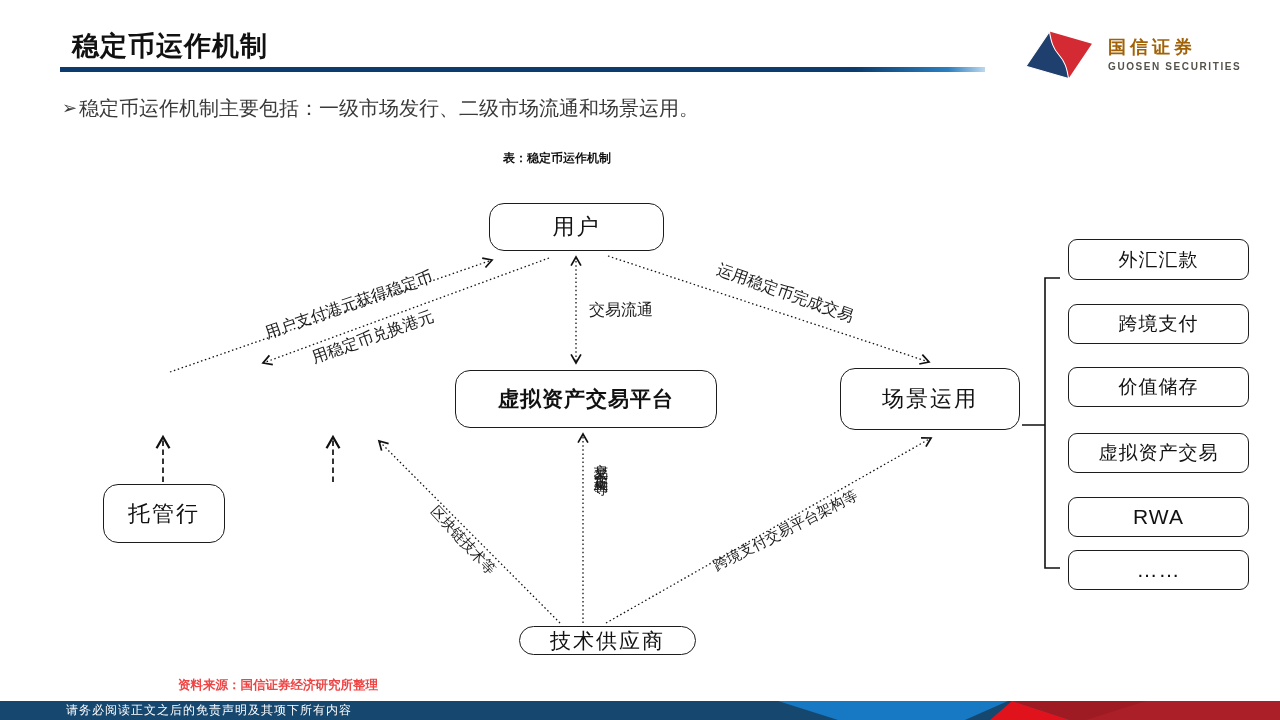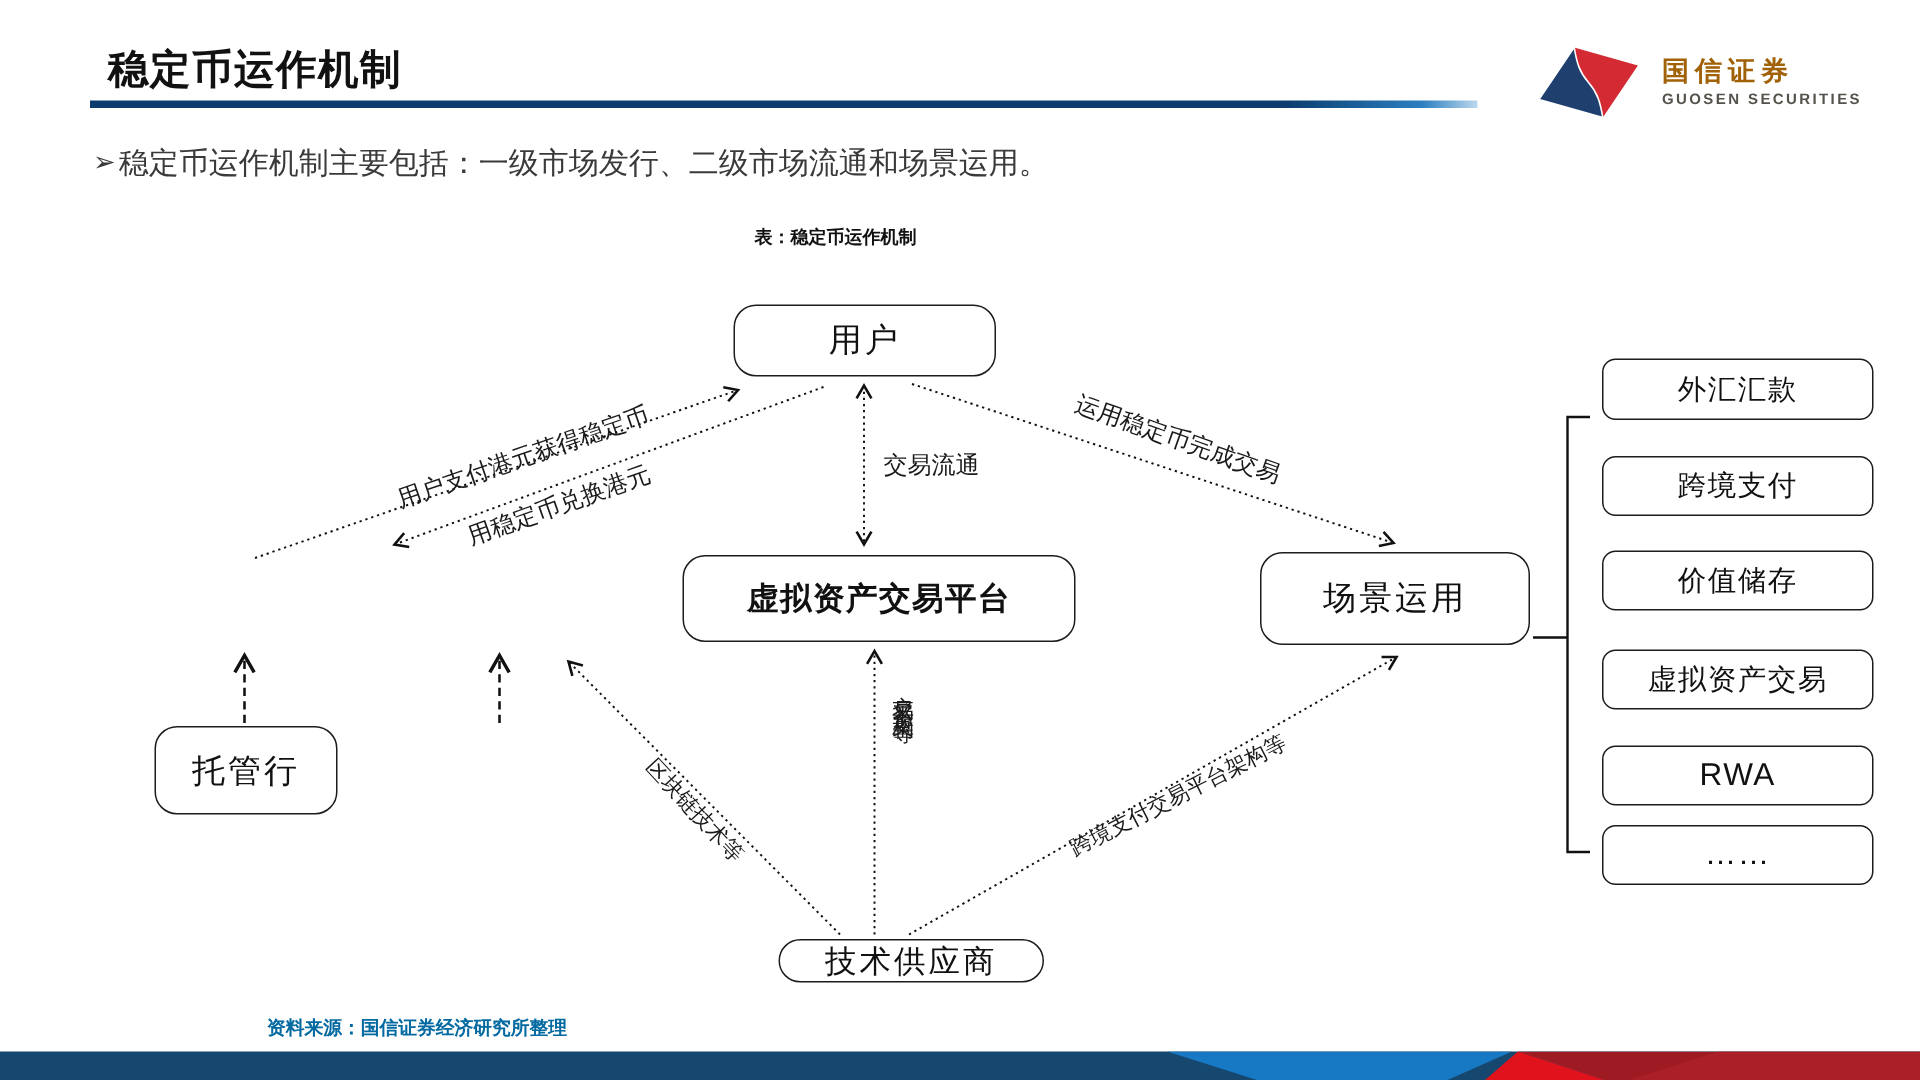--- a/index.html
+++ b/index.html
@@ -42,21 +42,21 @@
   .edge-label {
     position:absolute; font-size:16px; color:#1a1a1a; white-space:nowrap;
     transform-origin:center center;
   }
   .edge-label.sm { font-size:14.5px; }
   .edge-label.vert { writing-mode:vertical-rl; text-orientation:upright; letter-spacing:3px; }
   .svg-layer { position:absolute; left:0; top:0; pointer-events:none; }
   
   .source-note {
     position:absolute; left:178px; top:677px;
-    font-size:12.5px; font-weight:600; color:#0369a1;text-align:right;
+    font-size:12.5px; font-weight:600; color:#ef4444;text-align:right;
   }
   .footer-bar {
     position:absolute; left:0; top:701px; width:1280px; height:19px;
     background:#16476F;
   }
   .footer-text {
     position:absolute; left:66px; top:0; height:19px; line-height:19px;
     font-size:12px; color:#fff; letter-spacing:1px;
   }
   .footer-deco { position:absolute; right:0; top:0; }
@@ -138,15 +138,16 @@
 
   <div class="source-note">资料来源：国信证券经济研究所整理</div>
 
   <div class="footer-bar">
     <svg class="footer-deco" width="640" height="19" viewBox="0 0 640 19">
       <polygon points="138,0 368,0 325,19 198,19" fill="#1778C3"></polygon>
       <polygon points="372,0 640,0 640,19 430,19" fill="#9E1B23"></polygon>
       <polygon points="506,0 640,0 640,19 446,19" fill="#AB2028"></polygon>
       <polygon points="372,0 430,19 350,19" fill="#E0131C"></polygon>
     </svg>
+    <div class="footer-text">请务必阅读正文之后的免责声明及其项下所有内容</div>
   </div>
 
 </div>
 
 </body></html>

